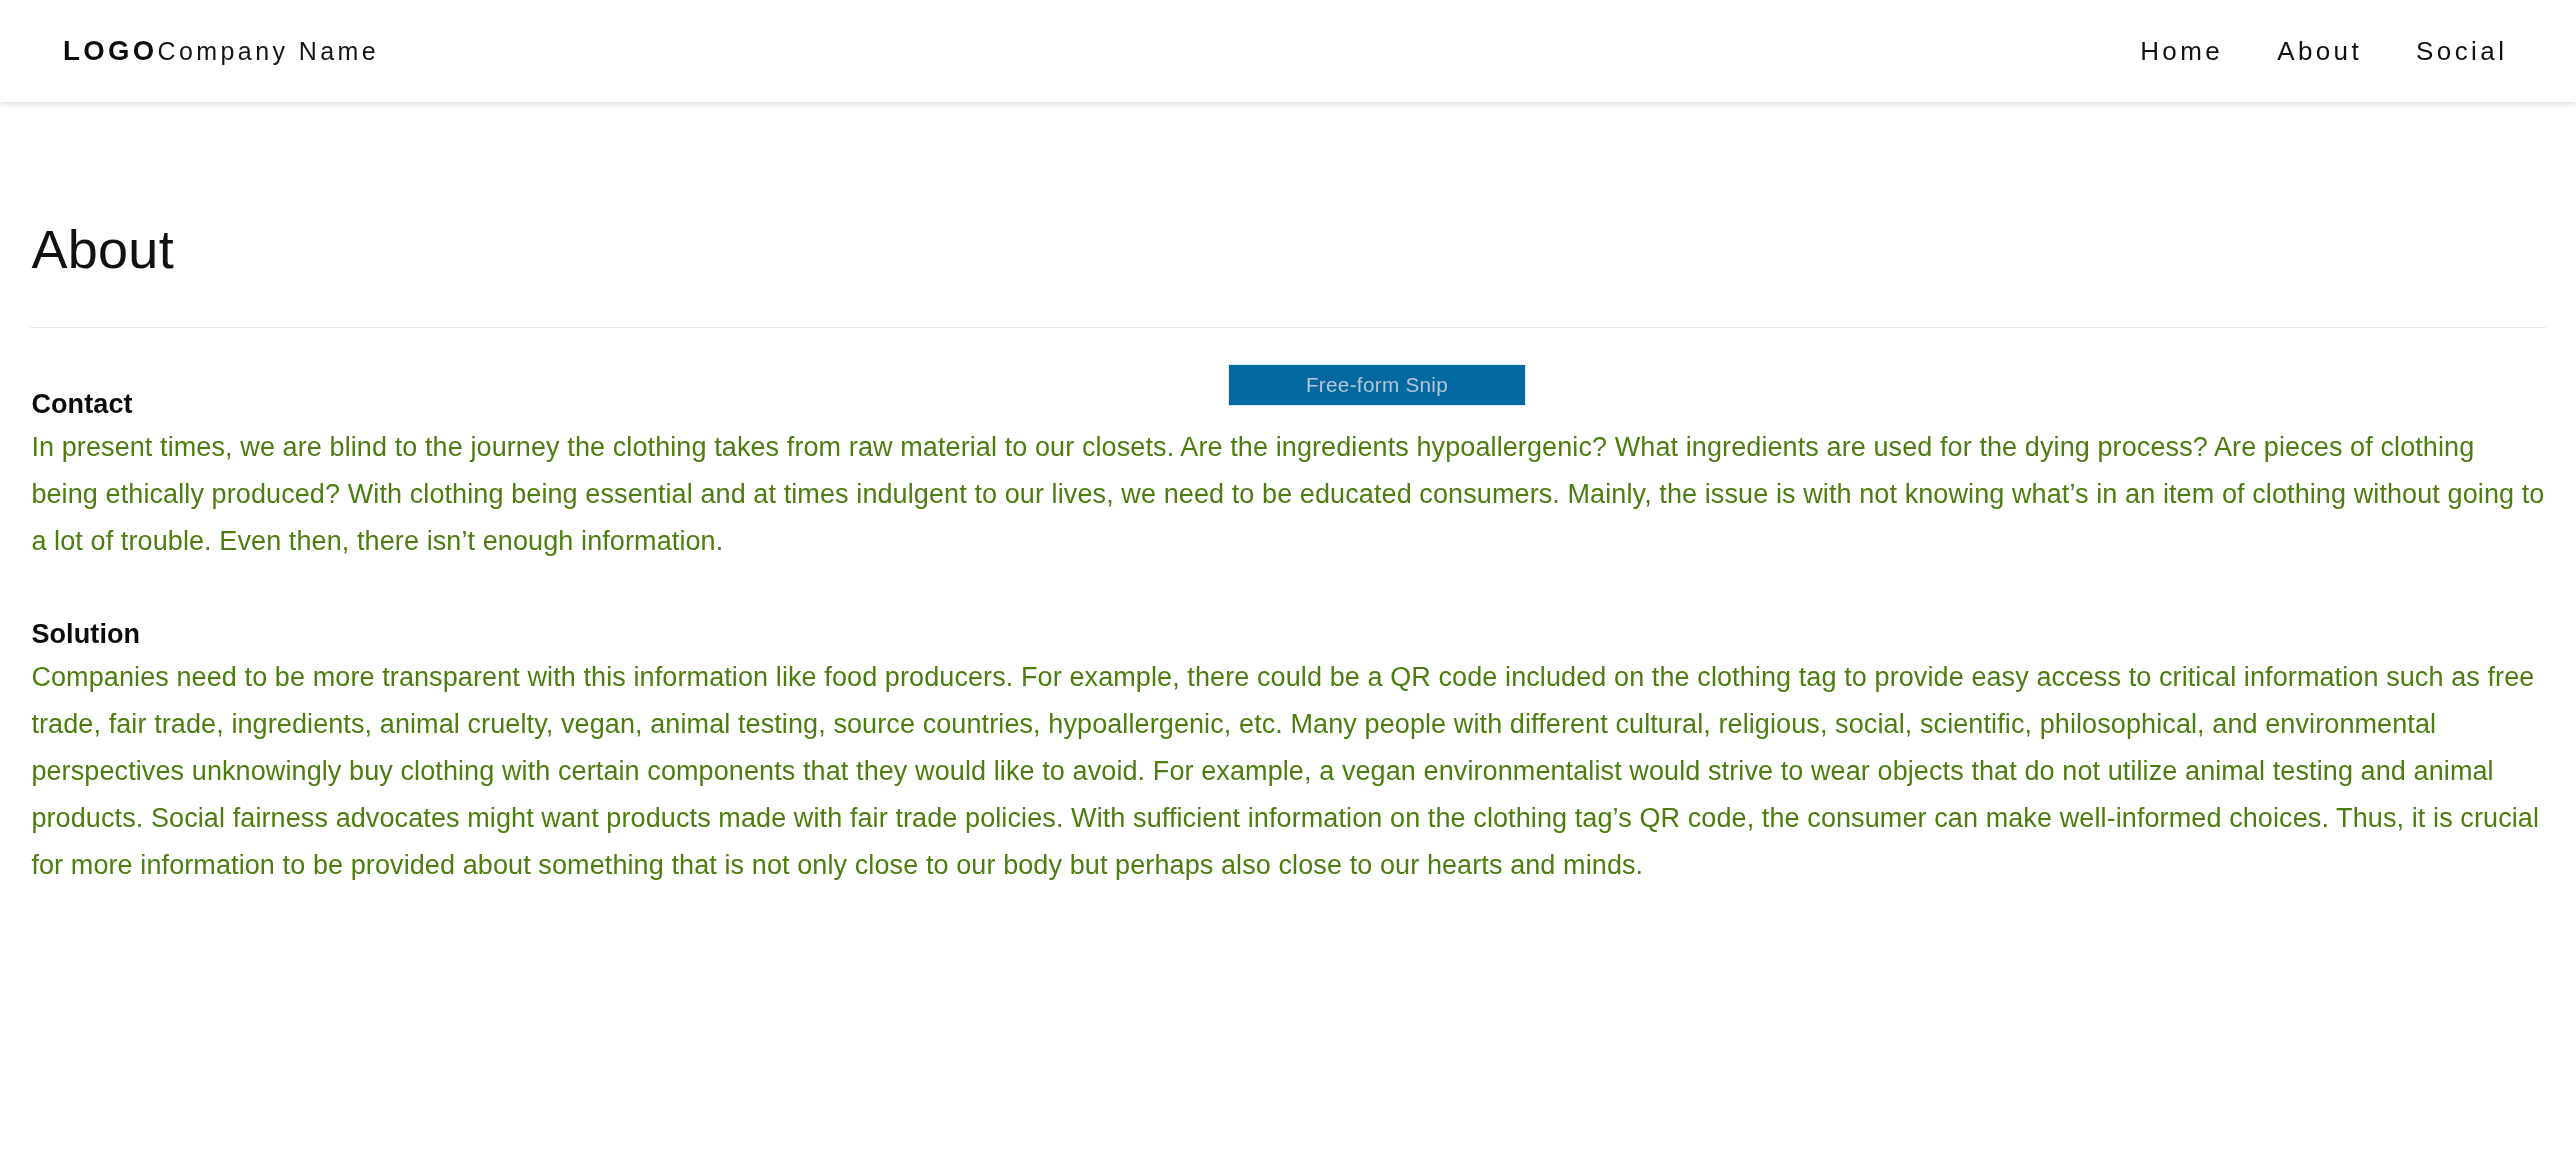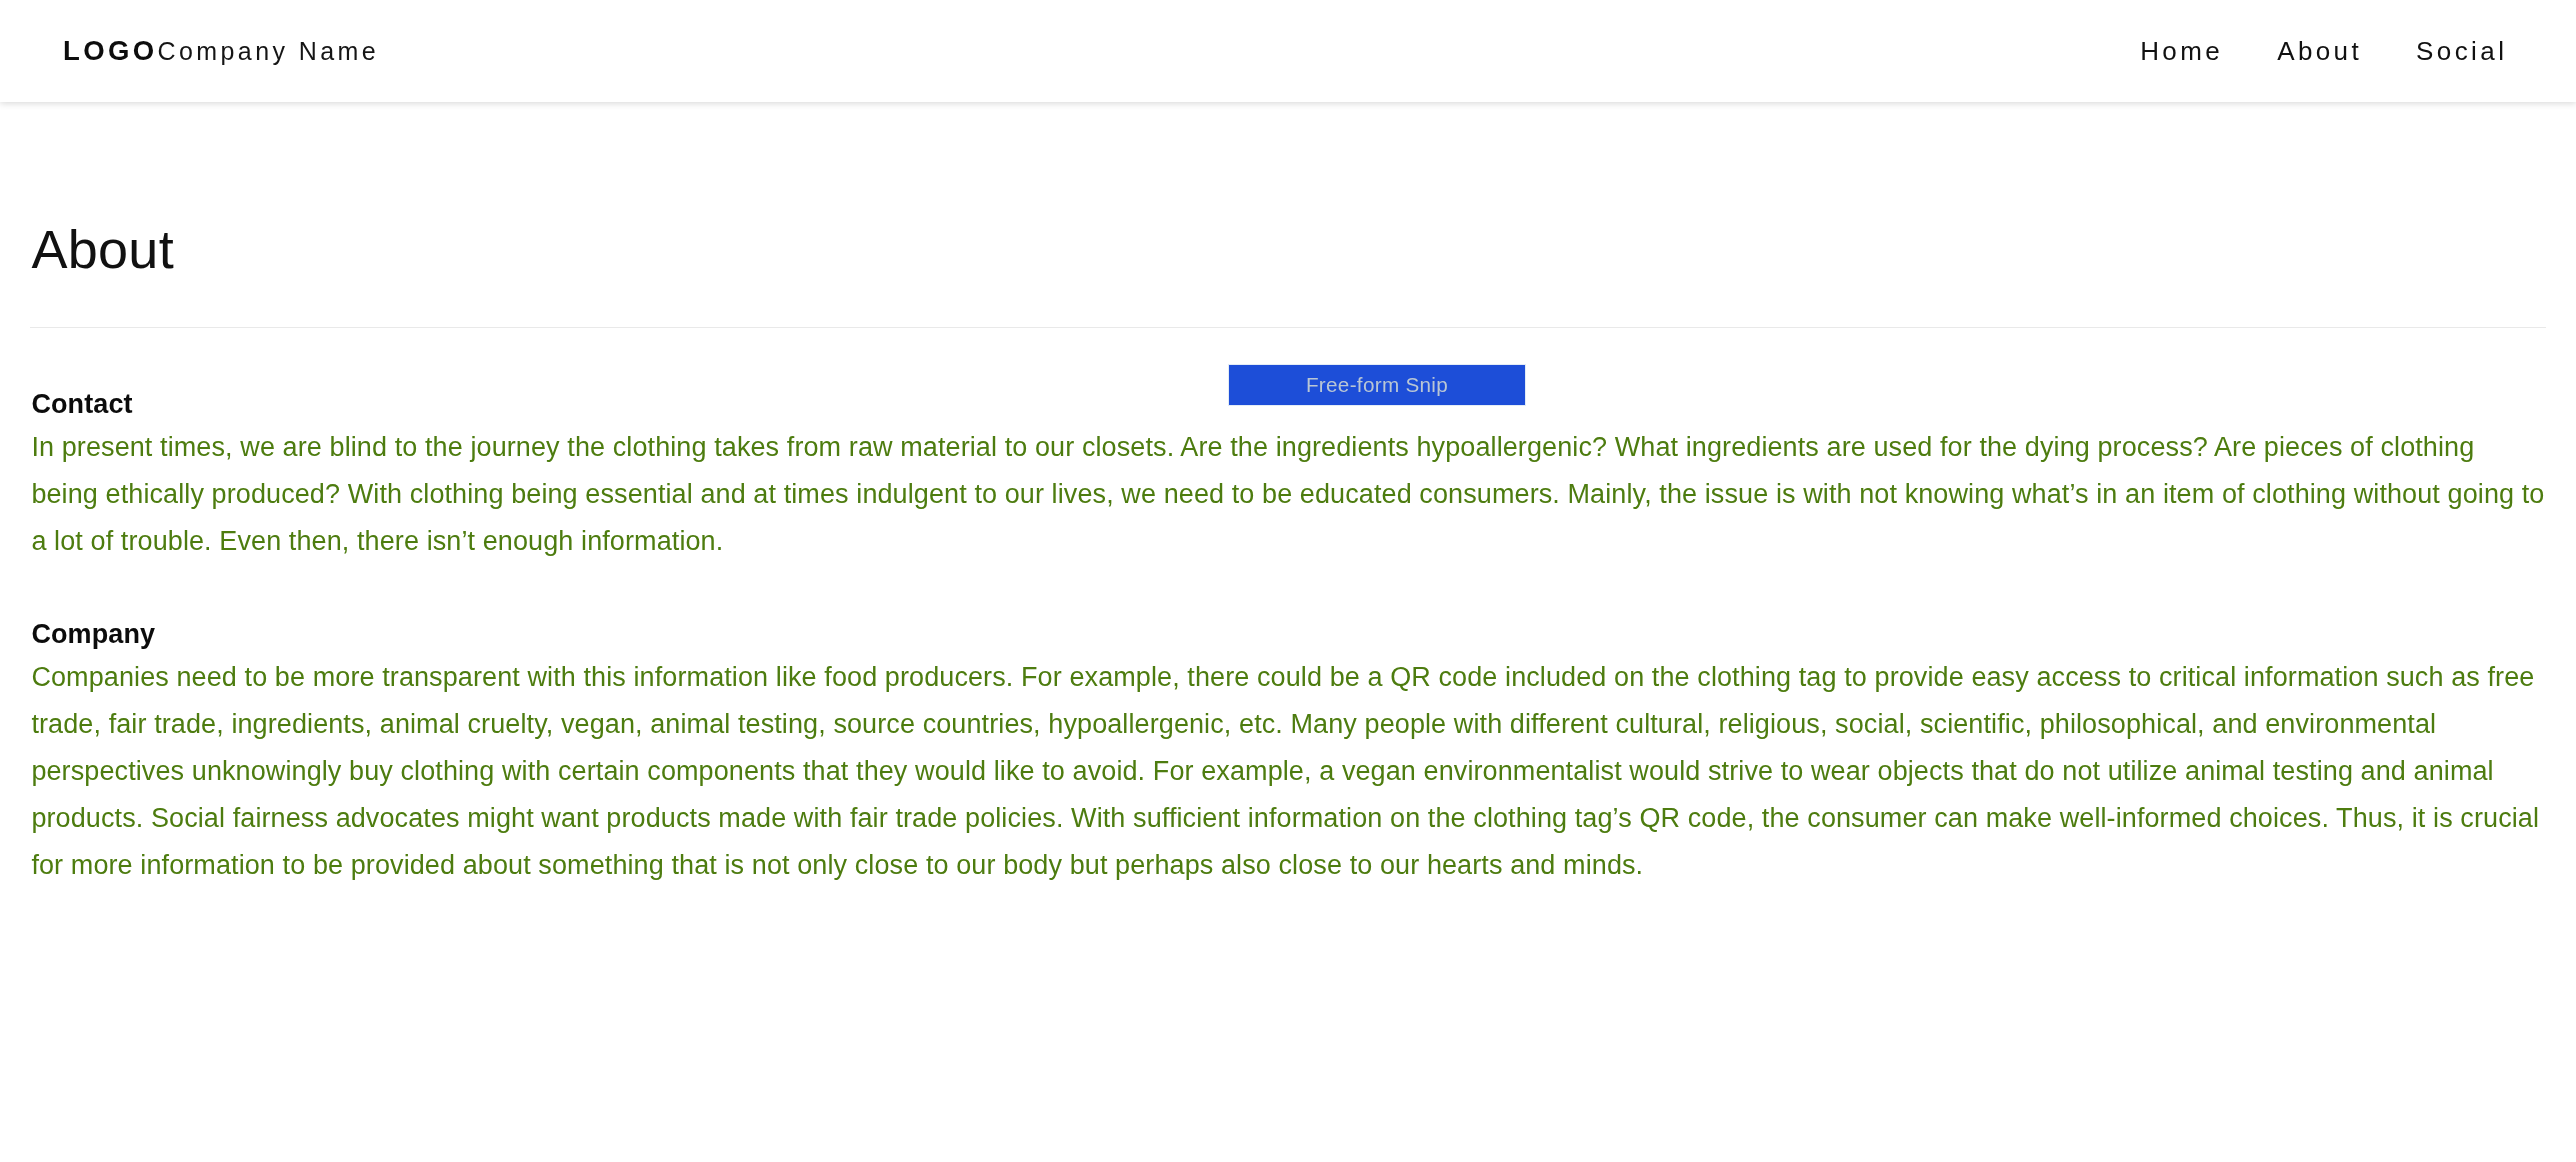--- a/index.html
+++ b/index.html
@@ -102,21 +102,21 @@
     letter-spacing: 0.1px;
   }
 
   
   .snip-overlay {
     position: absolute;
     left: 1198px;
     top: -25px;
     width: 296px;
     height: 40px;
-    background: #1d4ed8;
+    background: #0369a1;
     border: 0.7px solid #e3ecf6;
     display: flex;
     align-items: center;
     justify-content: center;
     pointer-events: none;
   }
   .snip-overlay span {
     font-size: 20.7px;
     color: #b9c6d4;
     letter-spacing: 0.3px;
@@ -146,19 +146,19 @@
     <div class="snip-overlay">
       <span>Free-form Snip</span>
     </div>
 
     <section class="section">
       <h2 class="section-heading">Contact</h2>
       <p class="section-body">In present times, we are blind to the journey the clothing takes from raw material to our closets. Are the ingredients hypoallergenic? What ingredients are used for the dying process? Are pieces of clothing being ethically produced? With clothing being essential and at times indulgent to our lives, we need to be educated consumers. Mainly, the issue is with not knowing what’s in an item of clothing without going to a lot of trouble. Even then, there isn’t enough information.</p>
     </section>
 
     <section class="section">
-      <h2 class="section-heading">Company</h2>
+      <h2 class="section-heading">Solution</h2>
       <p class="section-body">Companies need to be more transparent with this information like food producers. For example, there could be a QR code included on the clothing tag to provide easy access to critical information such as free trade, fair trade, ingredients, animal cruelty, vegan, animal testing, source countries, hypoallergenic, etc. Many people with different cultural, religious, social, scientific, philosophical, and environmental perspectives unknowingly buy clothing with certain components that they would like to avoid. For example, a vegan environmentalist would strive to wear objects that do not utilize animal testing and animal products. Social fairness advocates might want products made with fair trade policies. With sufficient information on the clothing tag’s QR code, the consumer can make well-informed choices. Thus, it is crucial for more information to be provided about something that is not only close to our body but perhaps also close to our hearts and minds.</p>
     </section>
 
   </div>
 </main>
 
 
 </body></html>

